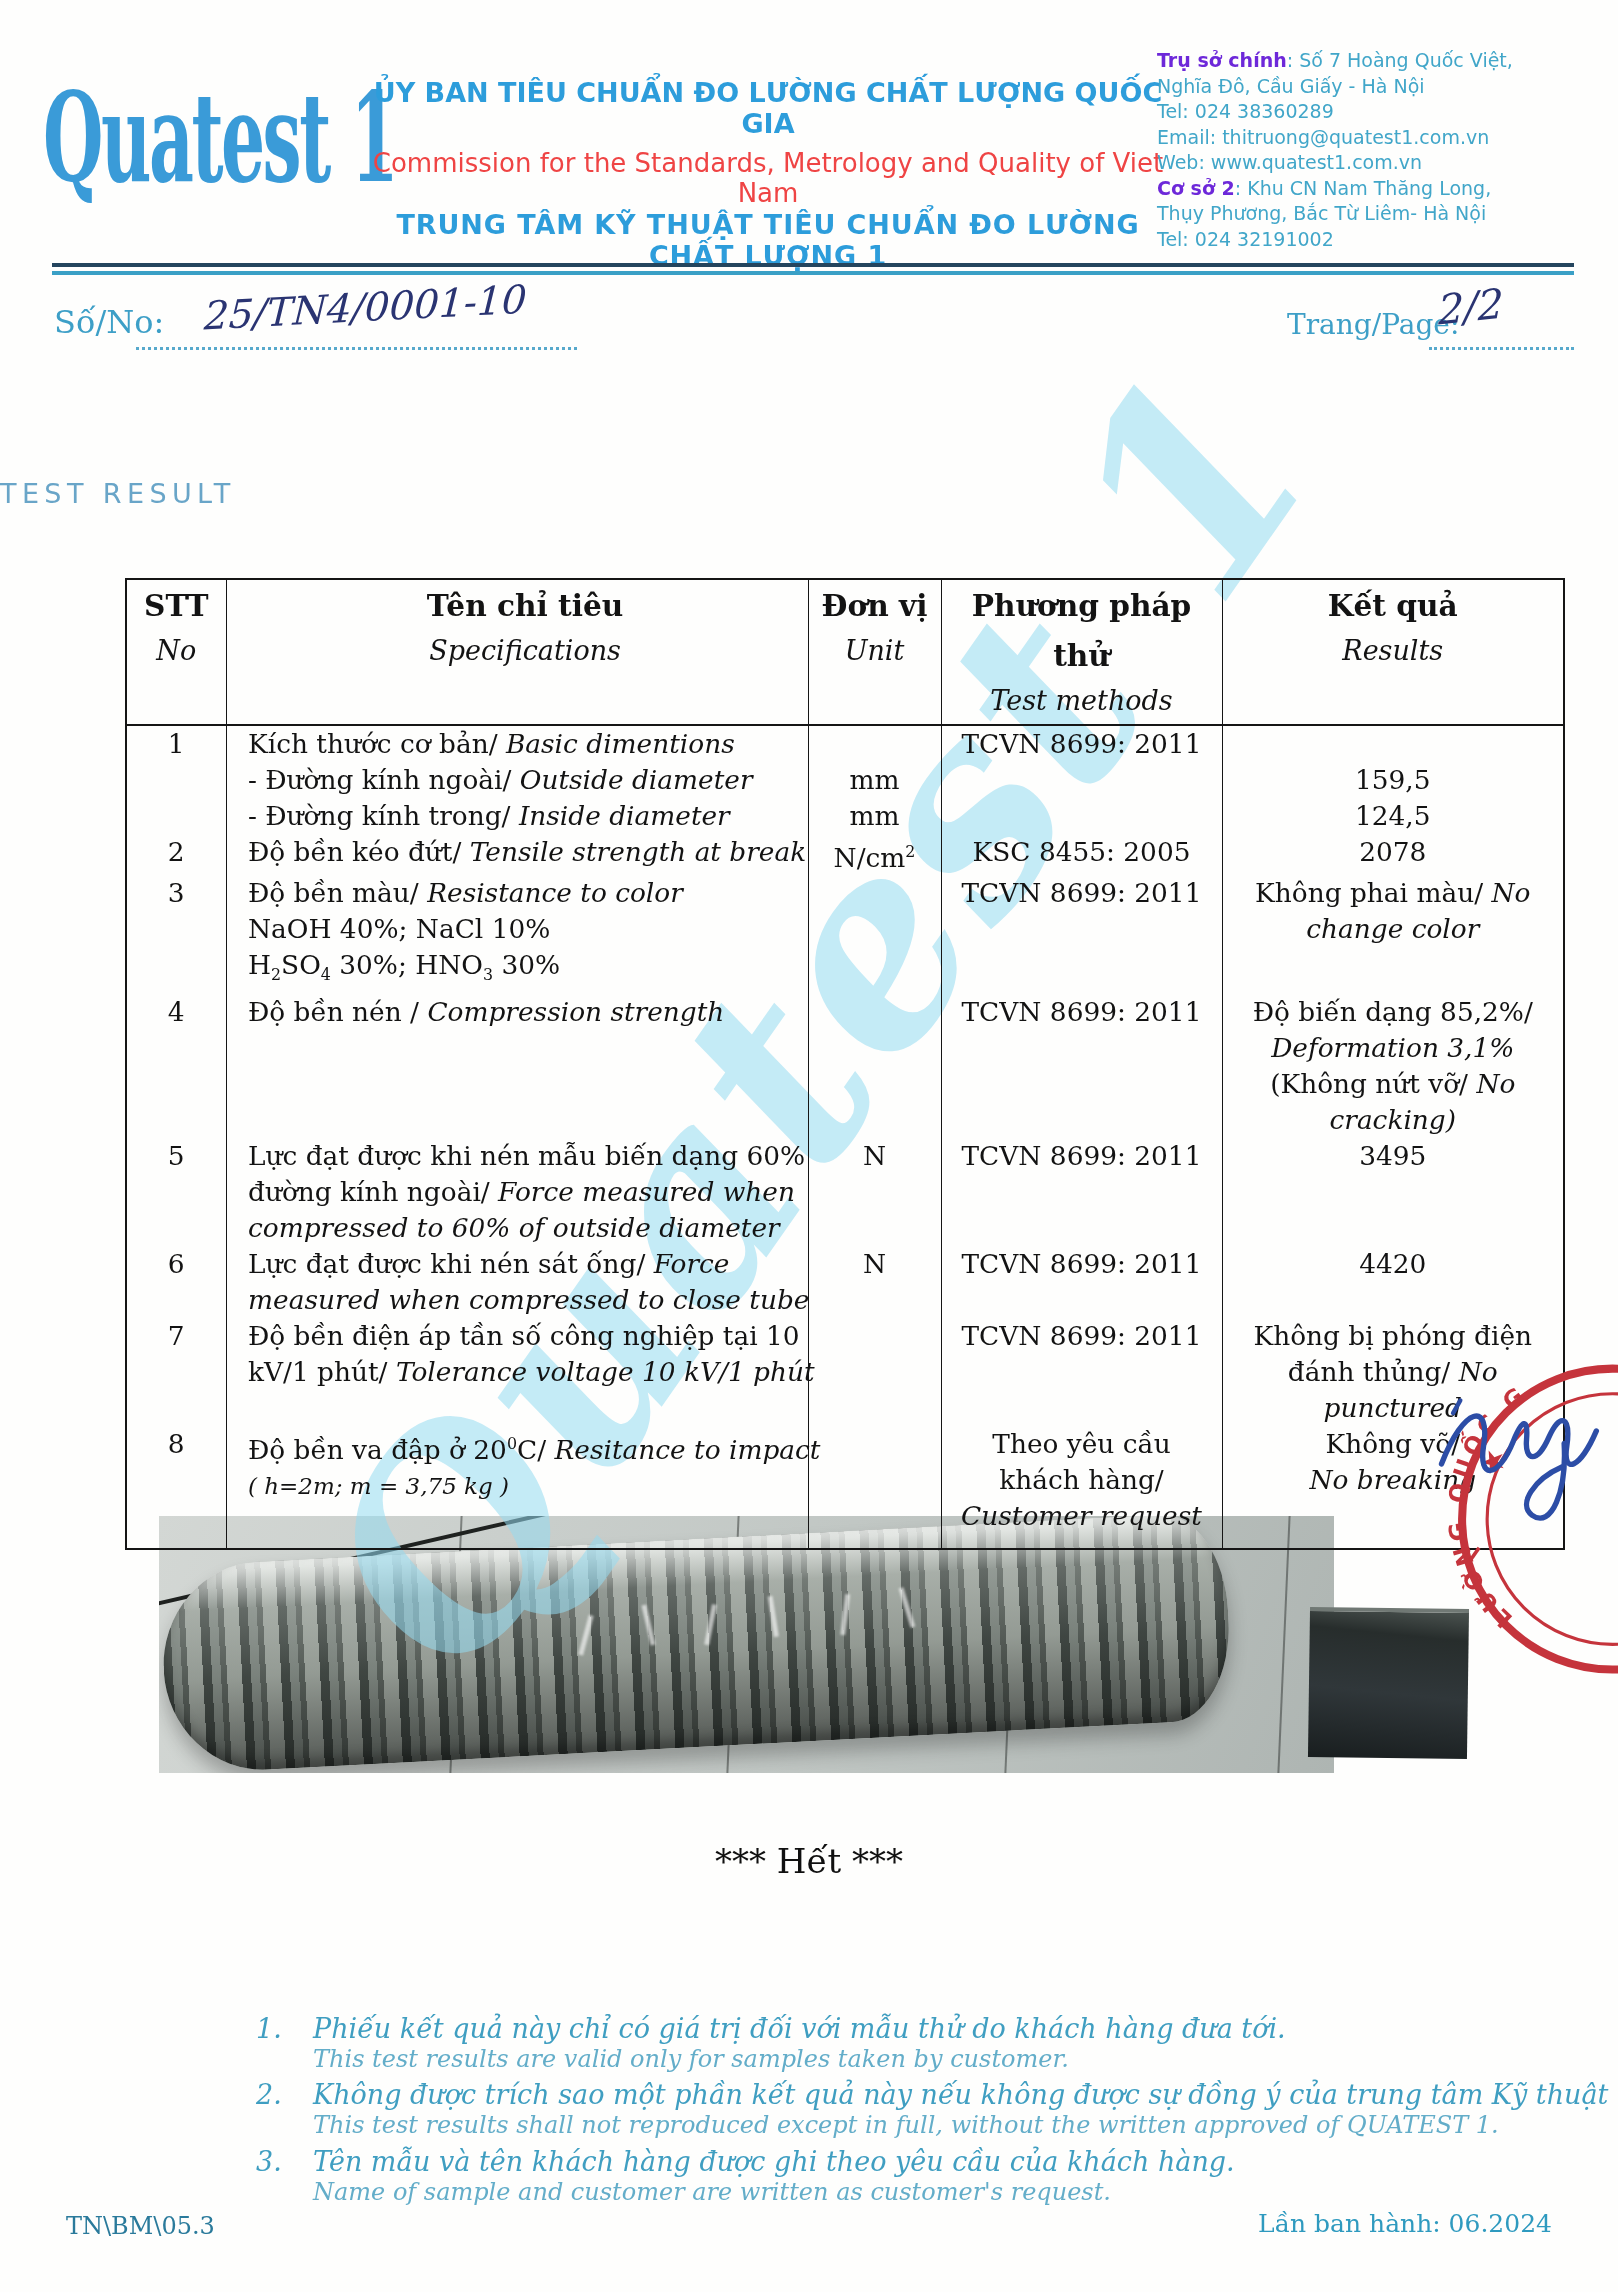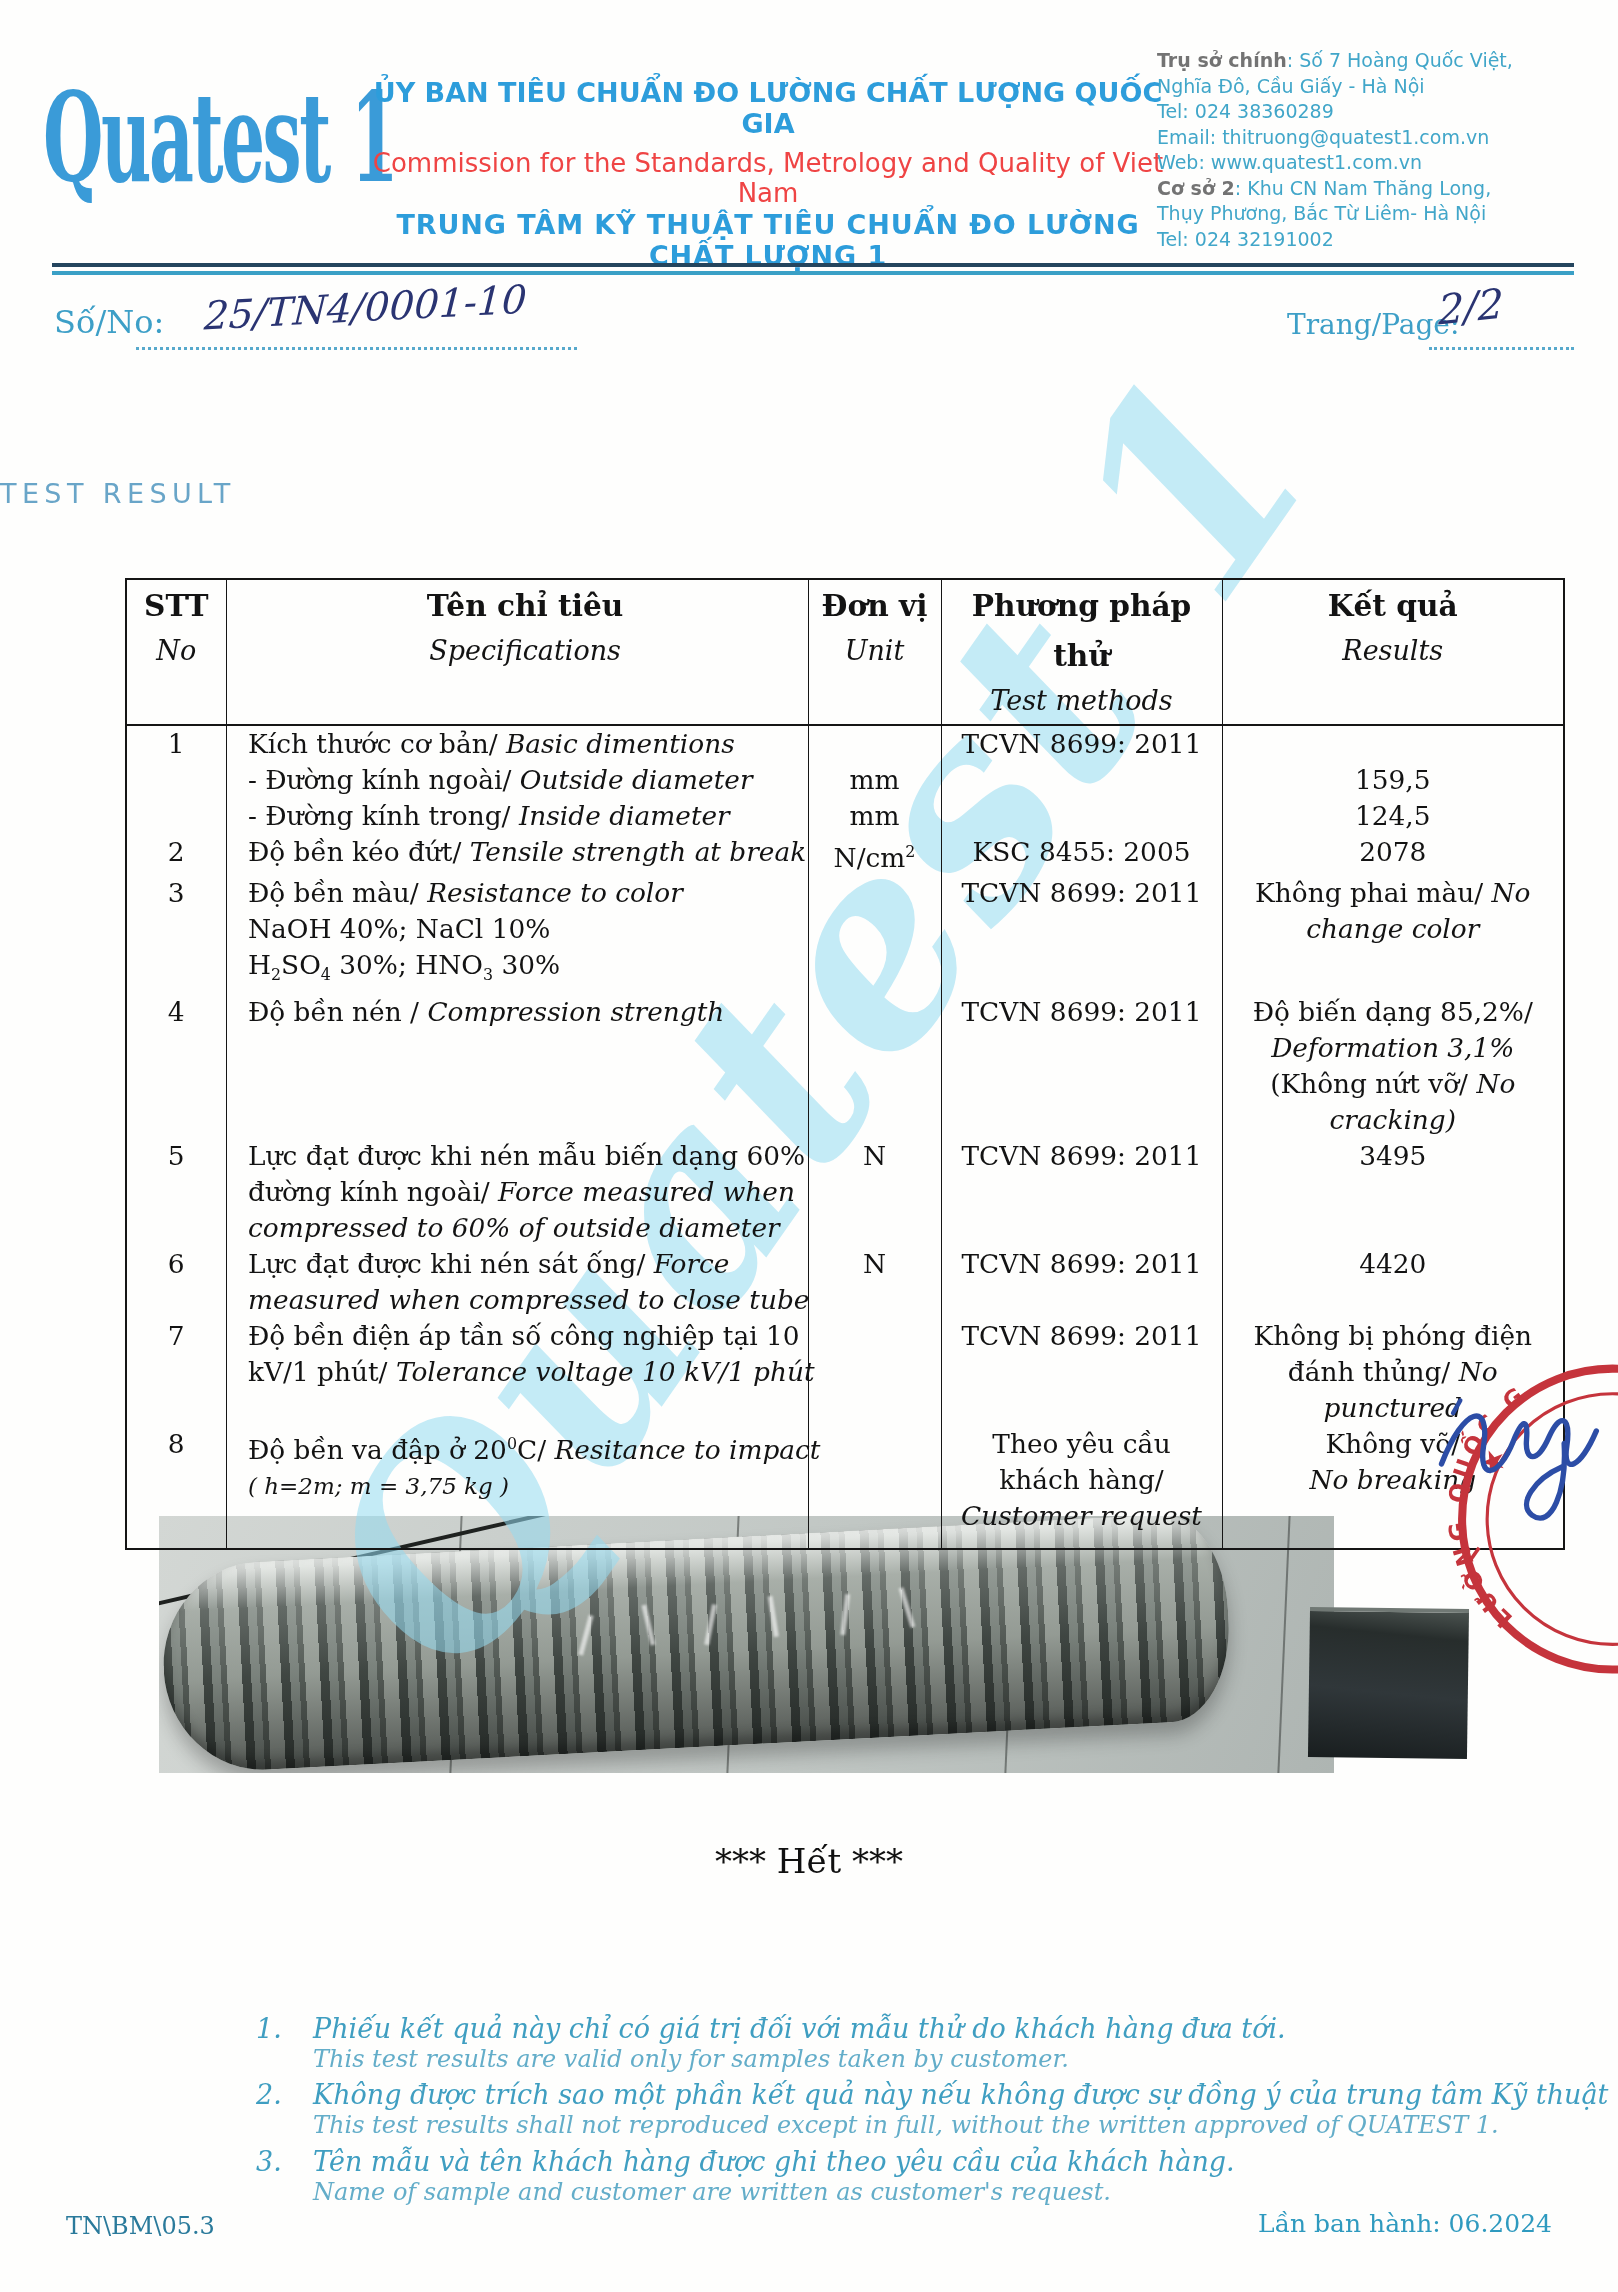--- a/index.html
+++ b/index.html
@@ -11,21 +11,21 @@
         color:#3a9bd8;transform:scaleX(.56);transform-origin:0 50%;letter-spacing:-4.5px;white-space:nowrap}
   .org{position:absolute;left:365px;top:77px;width:806px;text-align:center;
        font-family:"DejaVu Sans","Liberation Sans",sans-serif}
   .org .l1{font-size:27px;font-weight:bold;color:#2d9ddb;margin-bottom:9px}
   .org .l2{font-size:26px;color:#ef4444;margin-bottom:1px}
   .org .l3{font-size:27px;font-weight:bold;color:#2d9ddb;letter-spacing:0.9px;margin-bottom:12.5px}
   .org .l4{font-size:25px;color:#5fb5de;letter-spacing:4.5px}
   .contact{position:absolute;left:1157px;top:48px;width:435px;
            font-family:"DejaVu Sans","Liberation Sans",sans-serif;
            font-size:19px;line-height:25.5px;color:#41a6c9}
-  .contact b{color:#737373}
+  .contact b{color:#6d28d9}
 
   .rule1{position:absolute;left:52px;top:263px;width:1522px;height:3.6px;background:#24455e}
   .rule2{position:absolute;left:52px;top:271px;width:1522px;height:3.6px;background:#3aa0c6}
 
   
   .no-label{position:absolute;left:54px;top:303px;font-size:32px;color:#3d9fc7}
   .dots{position:absolute;height:0;border-bottom:3.6px dotted #57a9cc}
   .dots-no{left:136px;top:347px;width:441px}
   .dots-pg{left:1429px;top:347px;width:145px}
   .hand{position:absolute;font-style:italic;color:#2a3472;white-space:nowrap}

